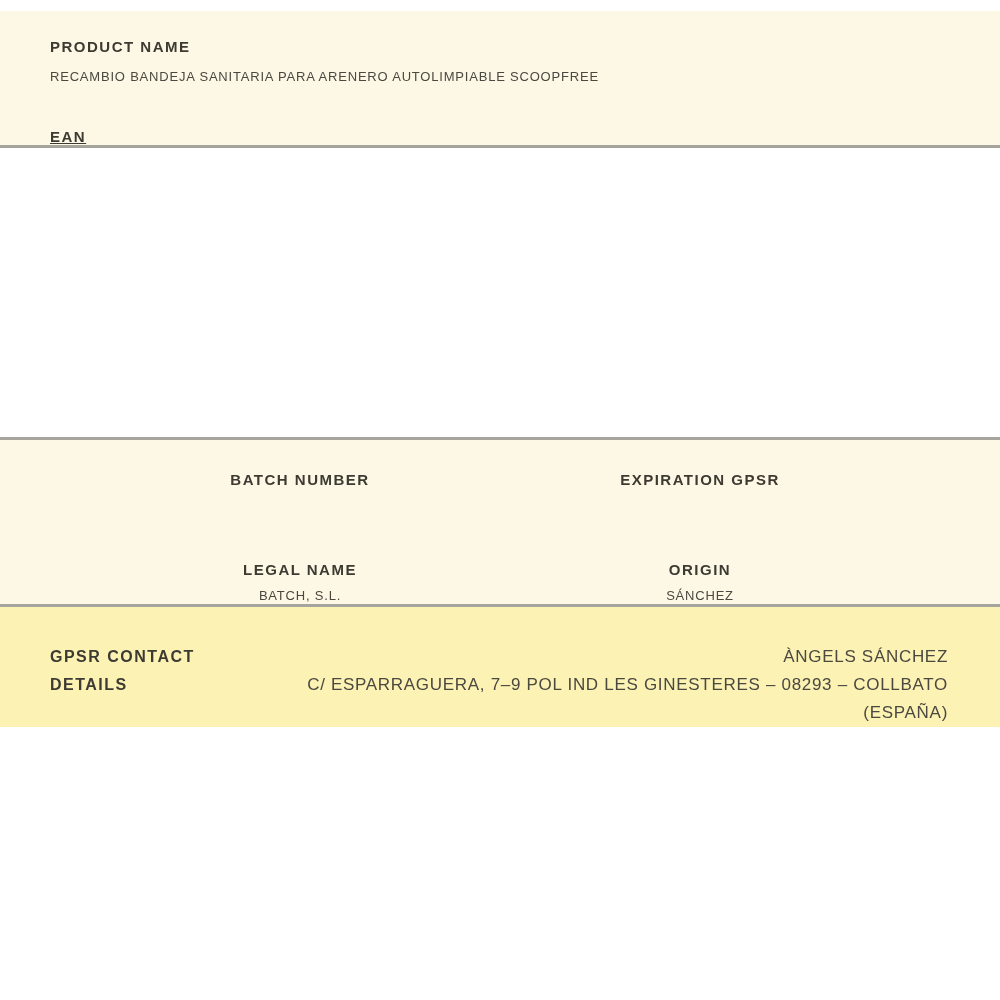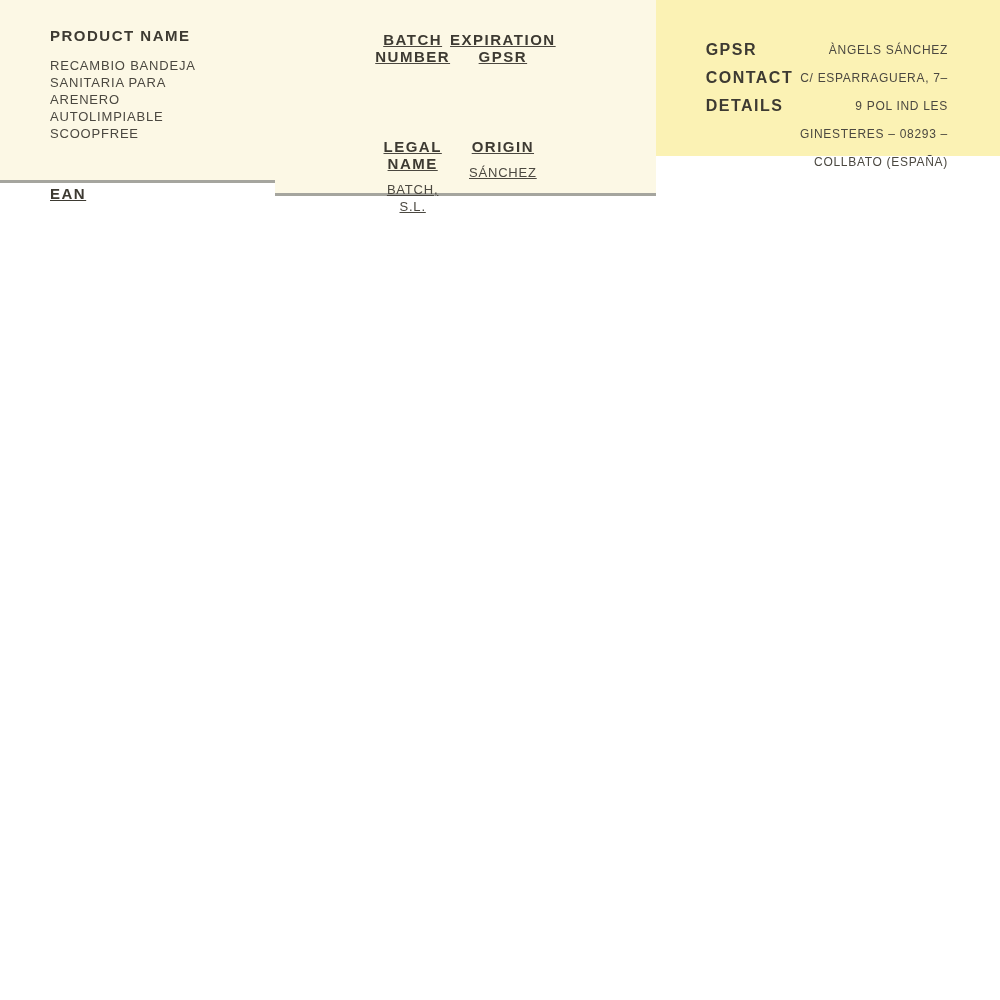--- a/index.html
+++ b/index.html
@@ -5,22 +5,23 @@
   * { margin: 0; padding: 0; box-sizing: border-box; }
   html, body { width: 1000px; height: 1000px; background: #ffffff; }
   body {
     font-family: "Liberation Sans", "DejaVu Sans", sans-serif;
     color: #4b4840;
   }
   .sheet {
     width: 1000px;
     height: 716px;
     display: flex;
-    flex-direction: row;
+    flex-direction: column;
     background: #ffffff;
+    margin-top: 11px;
   }
 
   
   .sec-product {
     height: 183px;
     background: #fcf8e5;
     border-bottom: 3px solid #a5a59e;
     padding: 27px 50px 0 50px;
   }
   .field-label {
@@ -50,21 +51,21 @@
   .sec-details {
     height: 196px;
     background: #fcf8e5;
     border-bottom: 3px solid #a5a59e;
     padding: 31px 100px 0 100px;
     display: grid;
     grid-template-columns: 1fr 1fr;
     column-gap: 0;
     text-align: center;
   }
-  .detail-col { display: flex; flex-direction: column; align-items: center; text-decoration: underline; }
+  .detail-col { display: flex; flex-direction: column; align-items: center; }
   .detail-col .field-value { margin-top: 9px; min-height: 17px; }
   .detail-col .second-label { margin-top: 47px; }
 
   
   .sec-contact {
     height: 156px;
     background: #fbf2b4;
     padding: 36px 52px 0 50px;
     display: flex;
     justify-content: space-between;
@@ -72,21 +73,21 @@
   }
   .gpsr-label {
     font-size: 16px;
     font-weight: bold;
     letter-spacing: 1.5px;
     color: #3d3a32;
     line-height: 28px;
   }
   .contact-lines {
     text-align: right;
-    font-size: 12px;
+    font-size: 17px;
     letter-spacing: 0.7px;
     color: #4b4840;
   }
   .contact-lines .contact-line { line-height: 28px; }
 </style>
 </head>
 <body>
 
 <div class="sheet">
 

